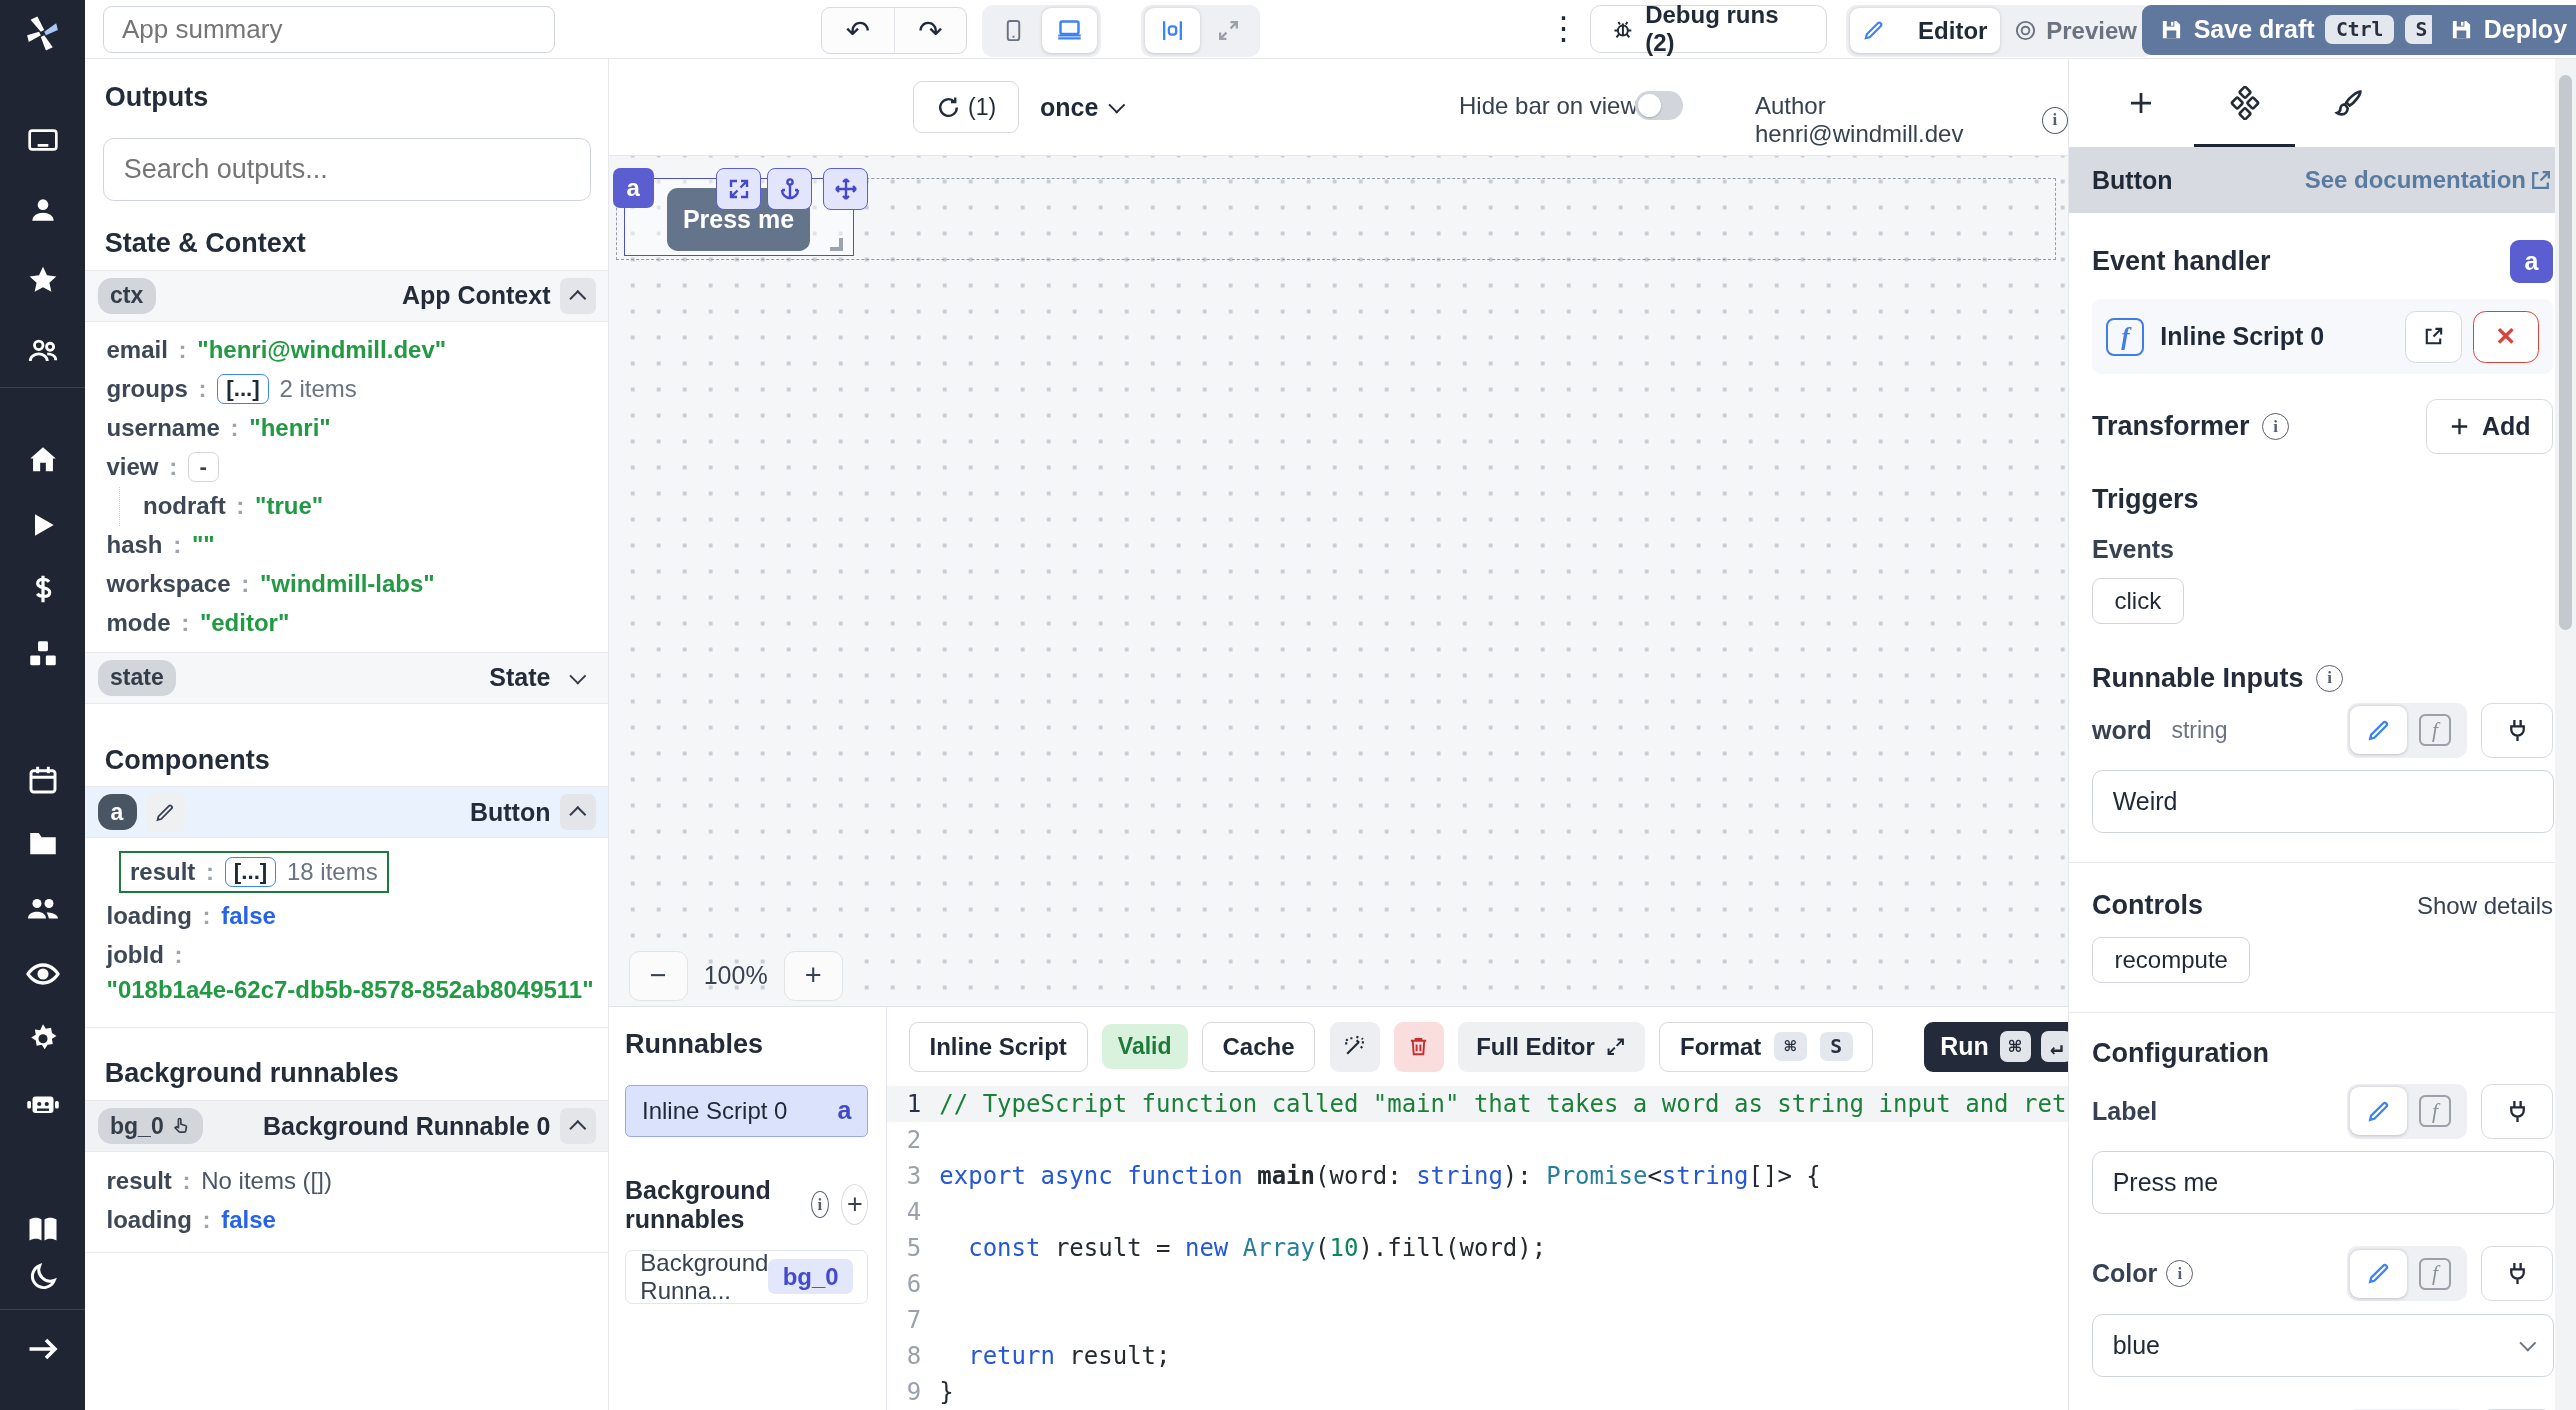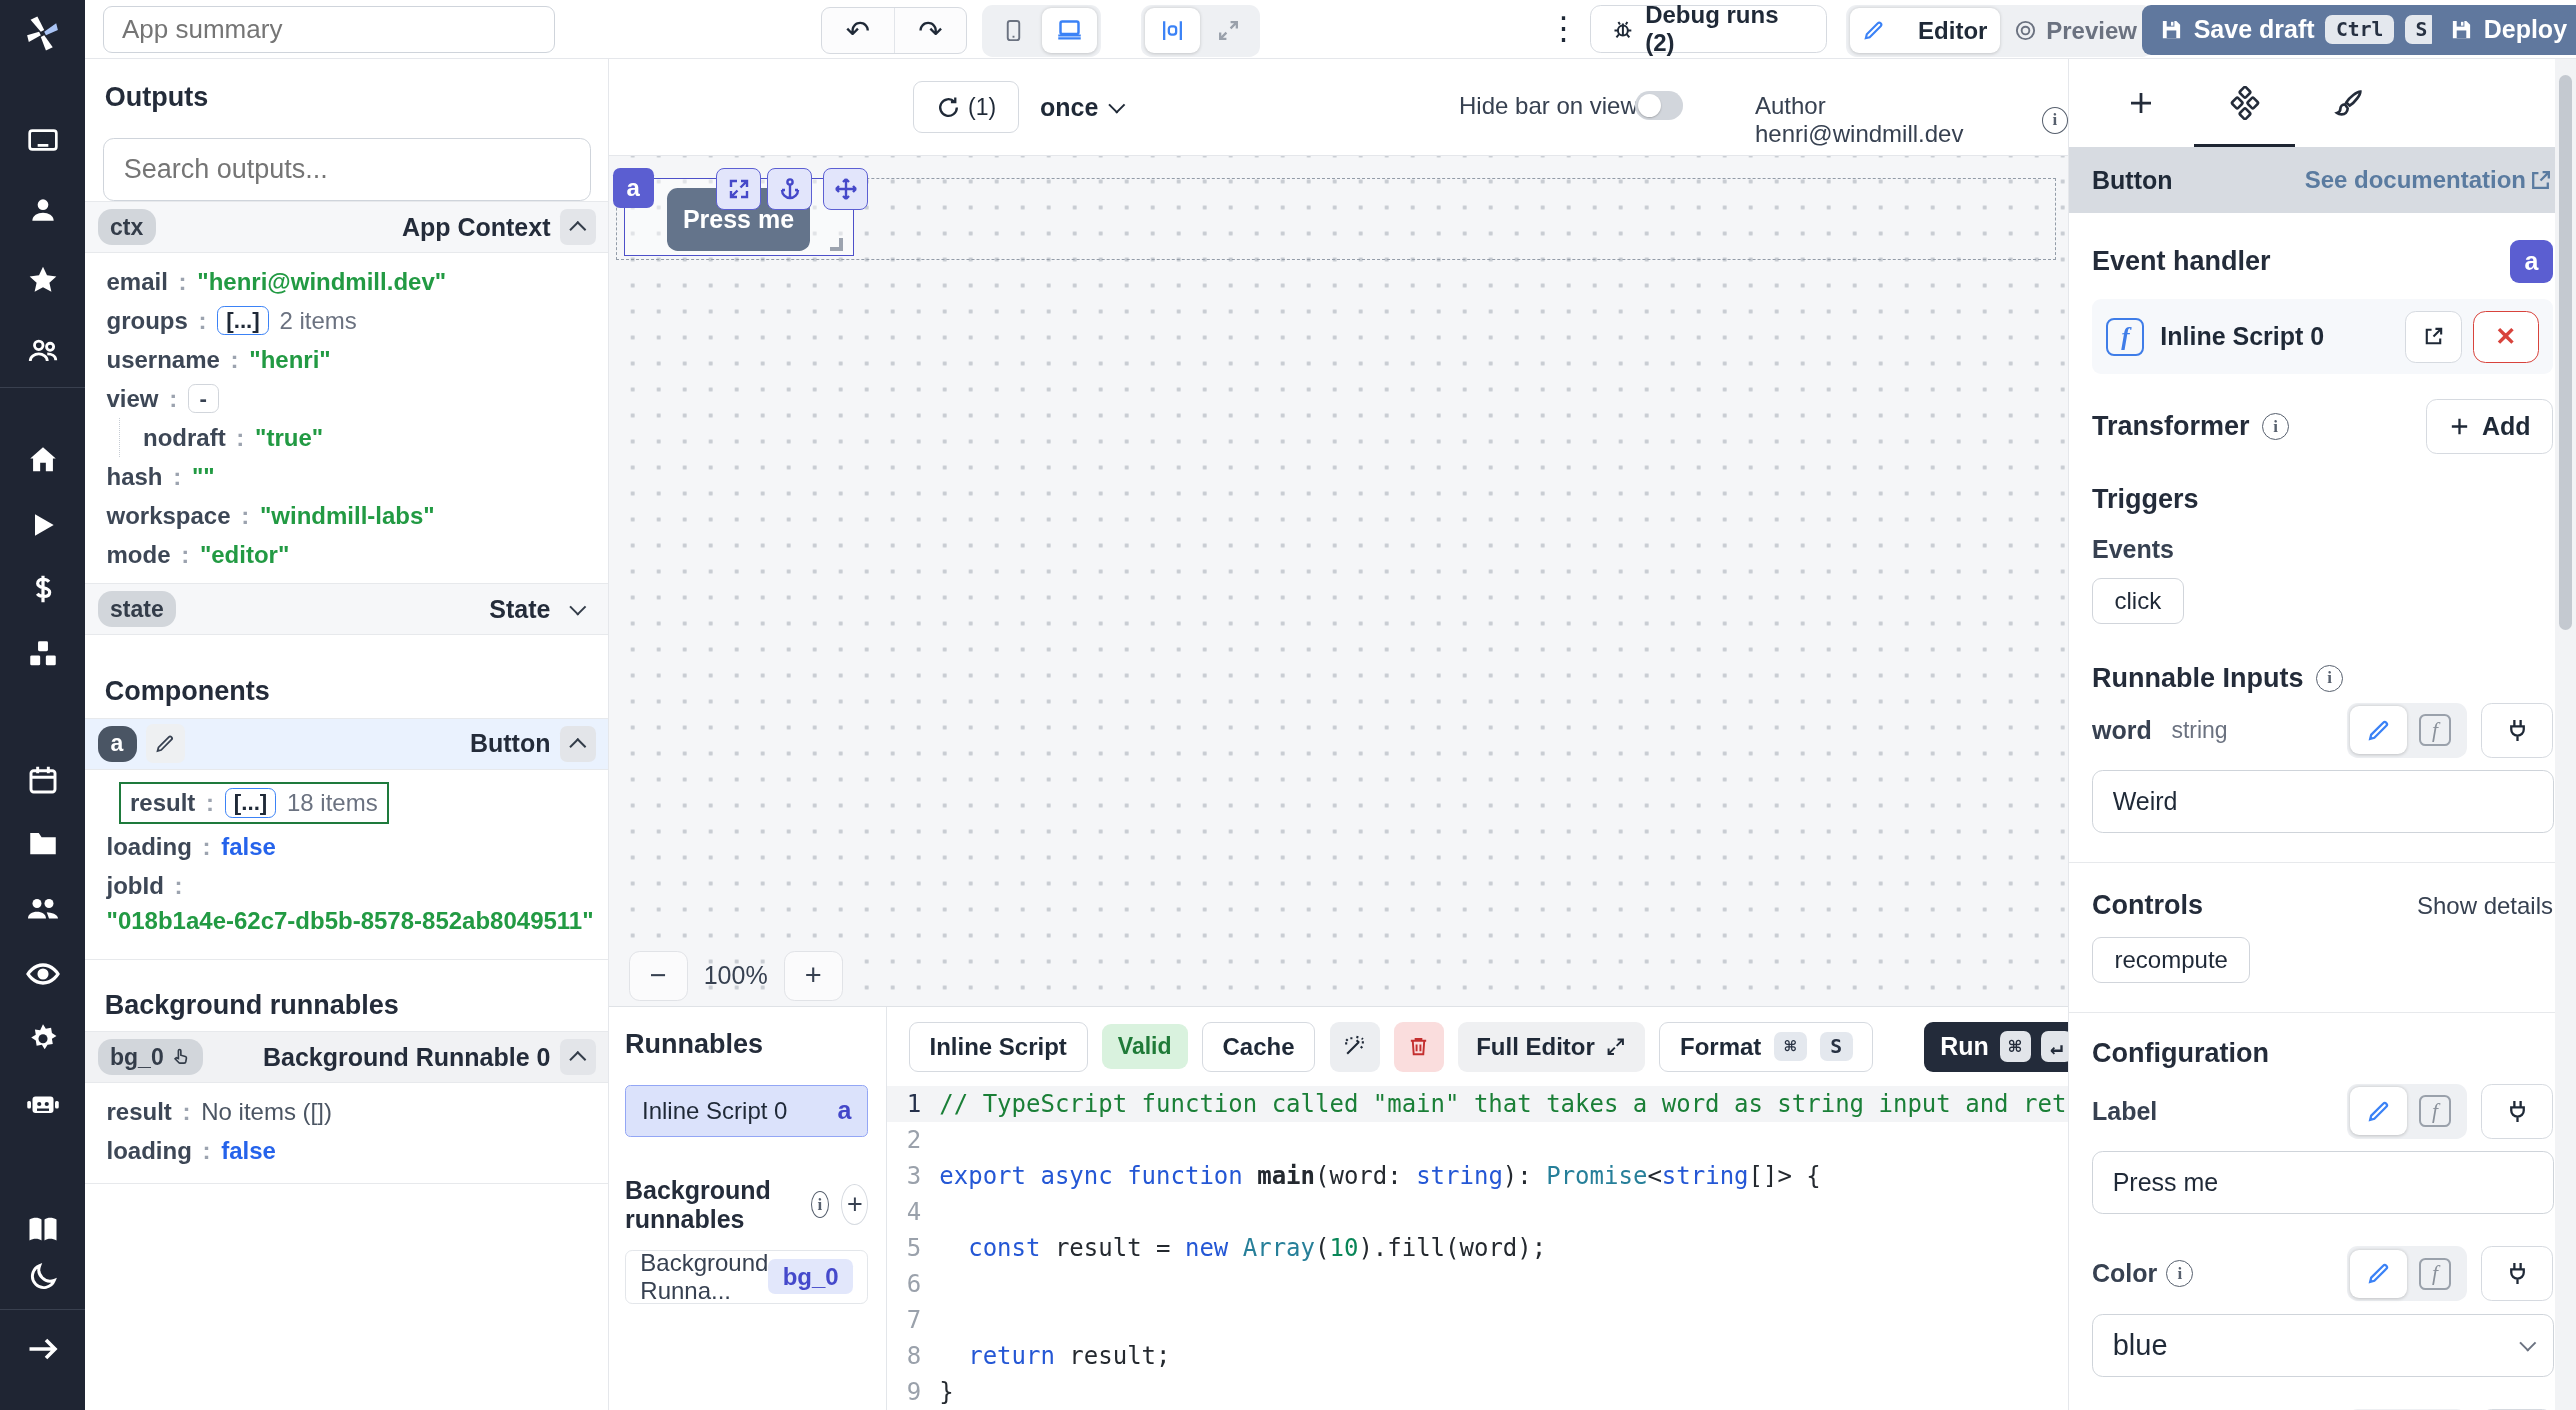--- a/index.html
+++ b/index.html
@@ -129,21 +129,21 @@
   .sq-btn { width:57px; height:52px; border:0.9px solid #d6dae0; border-radius:10.7px; background:#fff; display:flex; align-items:center; justify-content:center;}
   .x-btn { width:66px; height:52px; border:1.8px solid #d8433c; border-radius:12.5px; background:#fff; color:#d8433c; font-size:25px; font-weight:700; display:flex; align-items:center; justify-content:center; margin-left:10.7px;}
   .add-btn { margin-left:auto; height:55px; border:0.9px solid #d6dae0; border-radius:10.7px; background:#fff; padding:0 21.5px; display:flex; align-items:center; gap:10.7px; font-size:25px; font-weight:700; color:#1f2937;}
   .pill { display:inline-block; border:0.9px solid #d1d5db; border-radius:9px; padding:8px 21.5px; font-size:24px; color:#1f2937; background:#fff;}
   .mini-seg { margin-left:auto; width:120px; height:55px; background:#eef0f3; border-radius:10.7px; display:flex; align-items:center; padding:3.6px; }
   .mini-seg .mc { width:57px; height:48px; display:flex; align-items:center; justify-content:center; border-radius:9px;}
   .mini-seg .mc.on { background:#fff; box-shadow:0 0.9px 3.6px rgba(0,0,0,.2); }
   .mini-f { width:32px; height:32px; border:2.2px solid #9aa1ab; border-radius:6.3px; color:#8a919b; font-family:"Liberation Serif",serif; font-style:italic; font-size:21.5px; display:flex; align-items:center; justify-content:center;}
   .plug-btn { width:72px; height:55px; border:0.9px solid #d6dae0; border-radius:10.7px; background:#fff; display:flex; align-items:center; justify-content:center; margin-left:14.3px;}
   .r-input { margin-top:12.5px; width:462px; height:63px; border:0.9px solid #cfd4da; border-radius:10.7px; padding:0 19.7px; font-size:25px; color:#1f2937; font-family:"Liberation Sans",sans-serif; background:#fff;}
-  .r-select { margin-top:12.5px; width:462px; height:63px; border:0.9px solid #cfd4da; border-radius:10.7px; padding:0 19.7px; font-size:29px; color:#1f2937; background:#fff; display:flex; align-items:center;}
+  .r-select { margin-top:12.5px; width:462px; height:63px; border:0.9px solid #cfd4da; border-radius:10.7px; padding:0 19.7px; font-size:25px; color:#1f2937; background:#fff; display:flex; align-items:center;}
   .r-select .chev { border-color:#6b7280; margin-left:auto; }
   .r-div { border-top:0.9px solid #e7e9ec; margin:29px -23px 0; }
   .info-ic { width:27px; height:27px; border:1.8px solid #57606e; border-radius:50%; color:#57606e; font-size:17px; font-weight:700; display:flex; align-items:center; justify-content:center; font-family:"Liberation Serif",serif;}
   .scrollbar { position:absolute; right:0; top:0; width:21.5px; height:1352px; background:#f2f3f5; }
   .scrollbar .thumb { position:absolute; right:3.6px; top:16px; width:13.4px; height:555px; background:#c4c9d0; border-radius:7.2px; }
 </style>
 </head>
 <body>
 
 <div class="app">
@@ -338,20 +338,21 @@
           <rect x="7" y="13" width="10" height="8" fill="#60789e"></rect>
           <rect x="11.5" y="4" width="2.5" height="4" fill="#fff"></rect>
         </svg>
       <span>Deploy</span>
     </div>
   </div>
 
   <div class="outputs">
     <h2>Outputs</h2>
     <input class="o-search" placeholder="Search outputs..." style="">
+    <h3>State &amp; Context</h3>
     <div class="o-head">
       <span class="o-badge">ctx</span>
       <span class="sp"></span>
       <span class="o-type">App Context</span>
       <span class="chevbtn">
           <span class="chev up"></span>
         </span>
     </div>
     <div class="kv">
       <div class="kv-row">

